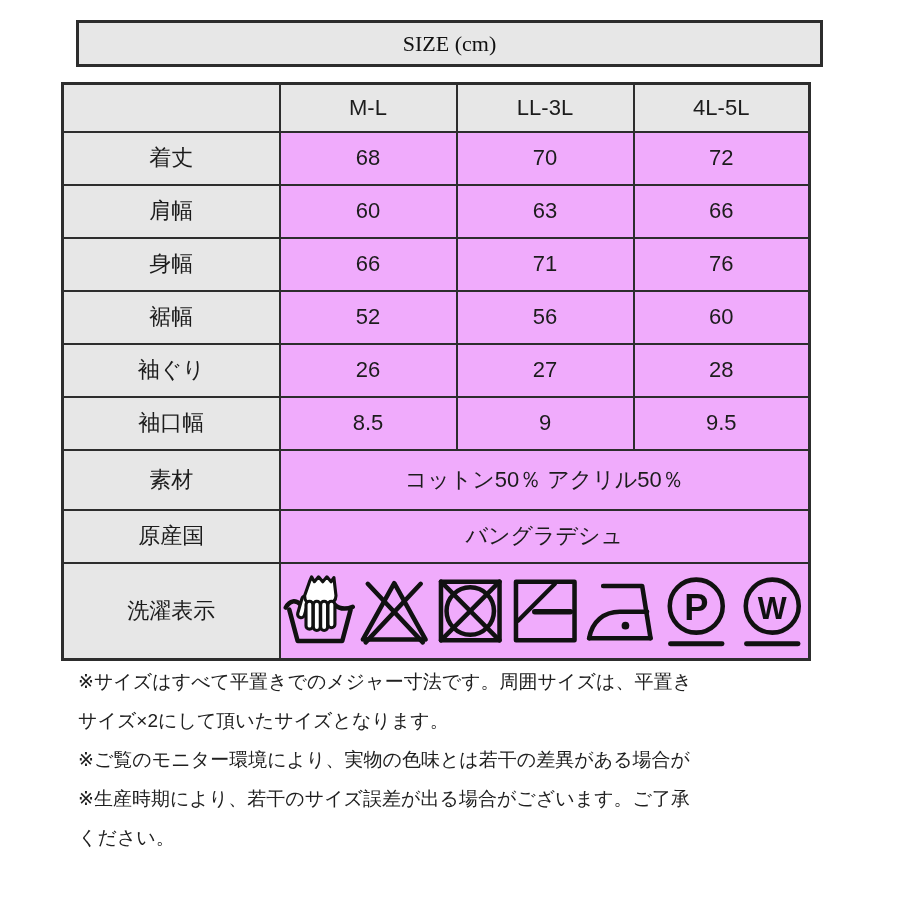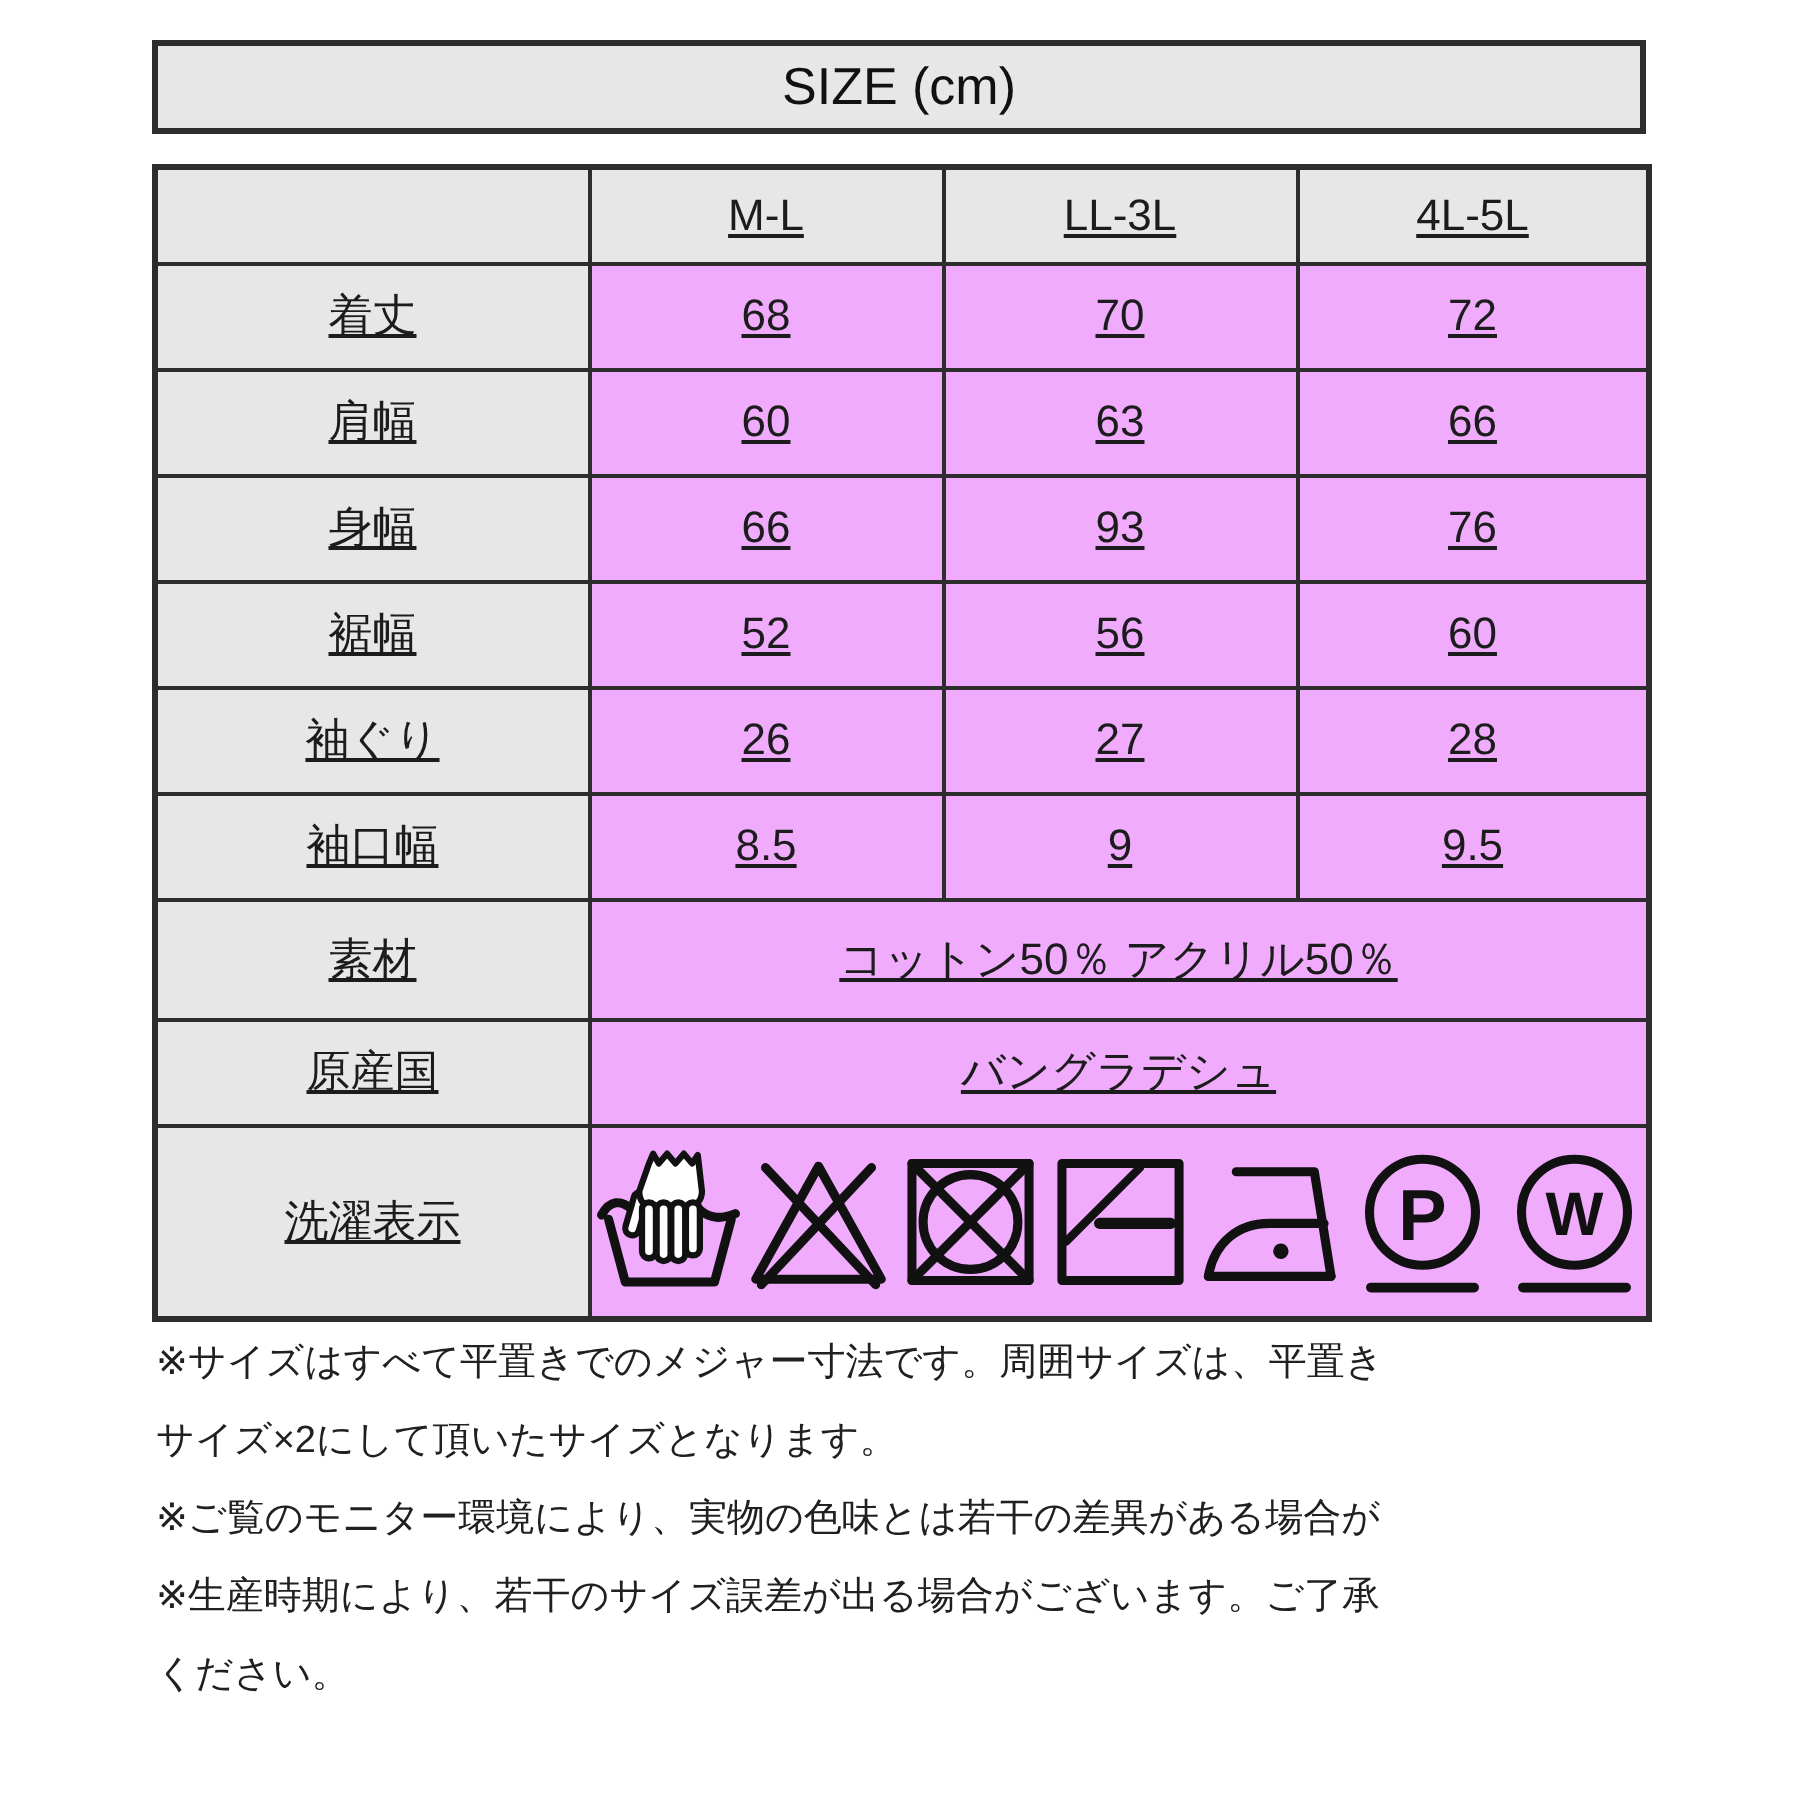--- a/index.html
+++ b/index.html
@@ -12,27 +12,26 @@
   body{
     position:relative;
     font-family:"Liberation Sans","DejaVu Sans",sans-serif;
     color:var(--text);
   }
   .title-box{
     position:absolute;left:76px;top:20px;width:747px;height:47px;
     background:var(--header-bg);
     border:3px solid var(--border);
     display:flex;align-items:center;justify-content:center;
-    font-size:26px;color:#111;
+    font-size:22px;color:#111;font-family:Liberation Serif, serif;
   }
   table.size-table{
-    position:absolute;left:76px;top:82px;width:747px;
+    position:absolute;left:61px;top:82px;width:747px;
     border-collapse:collapse;table-layout:fixed;
     border:3px solid var(--border);
-    text-decoration:underline;
   }
   .size-table th,.size-table td{
     border:2px solid var(--border);
     font-size:22px;font-weight:400;
     text-align:center;vertical-align:middle;
     padding:0;color:var(--text);
   }
   .size-table .hdr-row{height:48px;}
   .size-table .data-row{height:53px;}
   .size-table .mat-row{height:60px;}
@@ -82,21 +81,21 @@
   </tr>
   <tr class="data-row">
     <td class="row-label">肩幅</td>
     <td>60</td>
     <td>63</td>
     <td>66</td>
   </tr>
   <tr class="data-row">
     <td class="row-label">身幅</td>
     <td>66</td>
-    <td>93</td>
+    <td>71</td>
     <td>76</td>
   </tr>
   <tr class="data-row">
     <td class="row-label">裾幅</td>
     <td>52</td>
     <td>56</td>
     <td>60</td>
   </tr>
   <tr class="data-row">
     <td class="row-label">袖ぐり</td>

